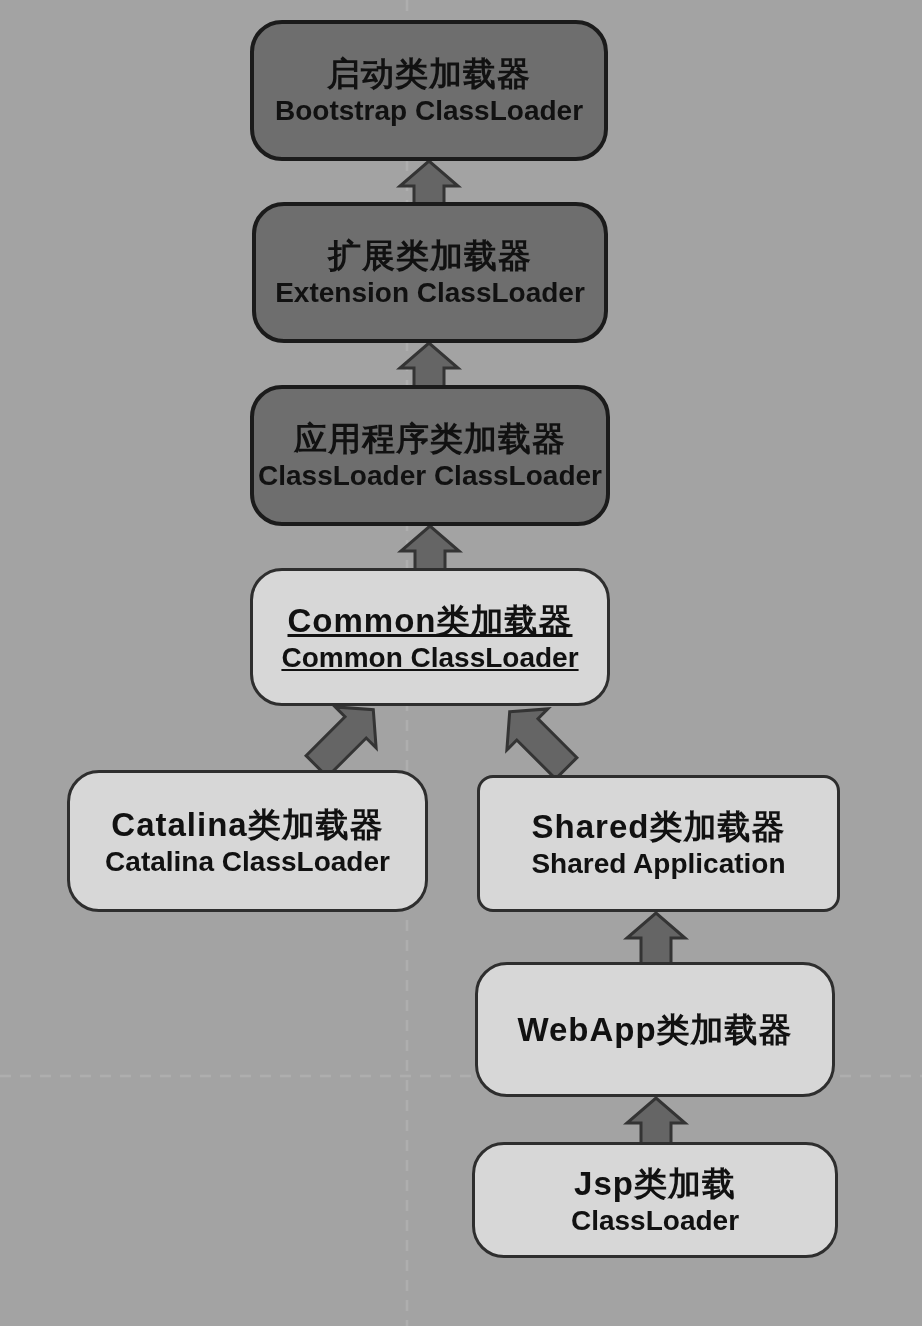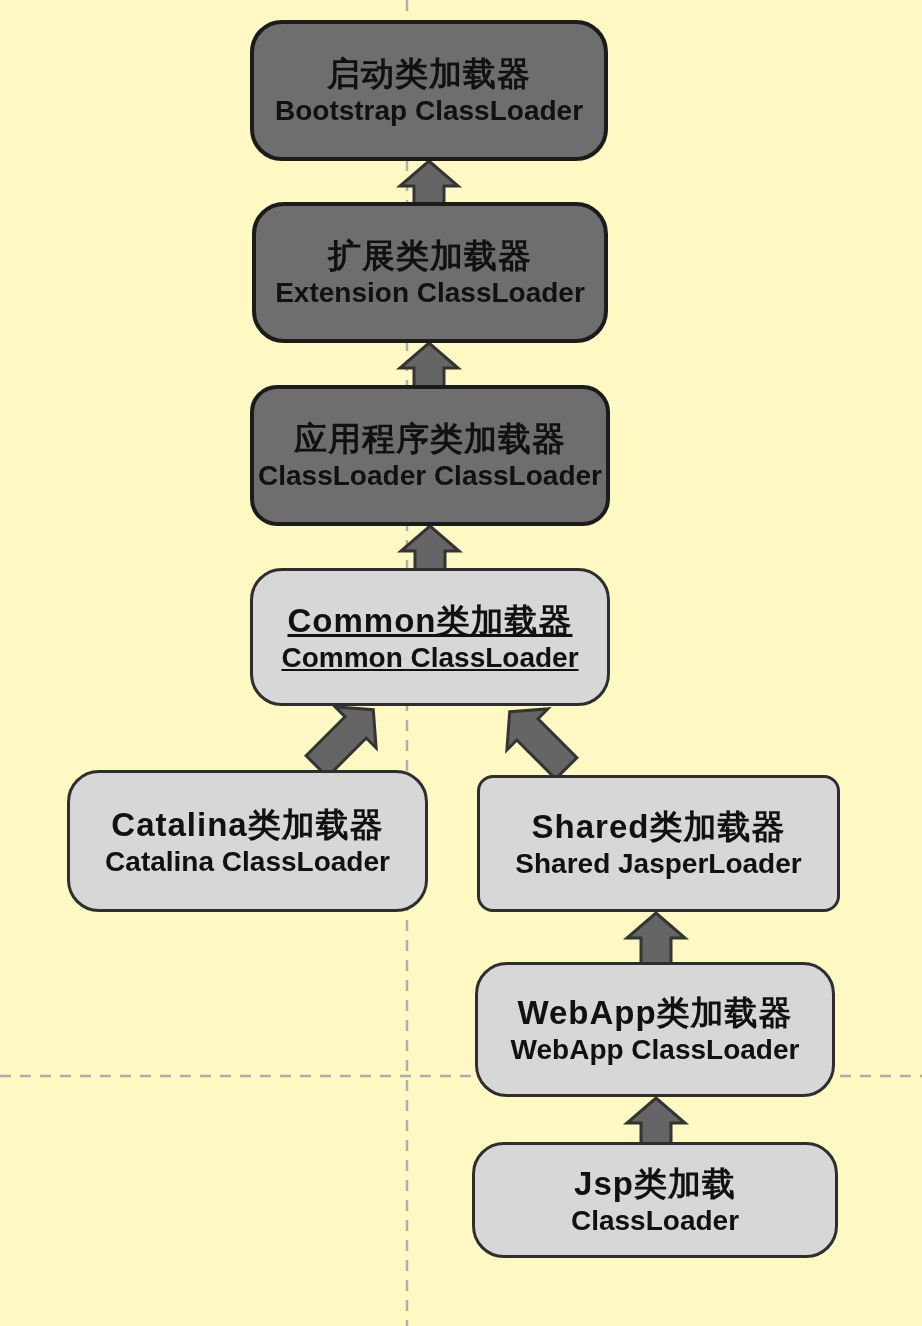--- a/index.html
+++ b/index.html
@@ -5,21 +5,21 @@
   html, body {
     margin: 0;
     padding: 0;
     background: #ffffff;
     font-family: "Liberation Sans", "DejaVu Sans", sans-serif;
   }
   .canvas {
     position: relative;
     width: 922px;
     height: 1326px;
-    background: #fef9c3;
+    background: #a3a3a3;
     overflow: hidden;
   }
   .layer {
     position: absolute;
     left: 0;
     top: 0;
     width: 922px;
     height: 1326px;
   }
   .node {
@@ -93,43 +93,42 @@
   <div class="node dark" style="left:250px; top:20px; width:358px; height:141px;">
     <div class="cn">启动类加载器</div>
     <div class="en">Bootstrap ClassLoader</div>
   </div>
 
   <div class="node dark" style="left:252px; top:202px; width:356px; height:141px;">
     <div class="cn">扩展类加载器</div>
     <div class="en">Extension ClassLoader</div>
   </div>
 
-  <div class="node dark" style="left:250px; top:385px; width:360px; height:141px;border-radius:27px;">
+  <div class="node dark" style="left:250px; top:385px; width:360px; height:141px;">
     <div class="cn">应用程序类加载器</div>
     <div class="en">ClassLoader ClassLoader</div>
   </div>
 
   <div class="node light" style="left:250px; top:568px; width:360px; height:138px;text-decoration:underline;">
     <div class="cn">Common类加载器</div>
     <div class="en">Common ClassLoader</div>
   </div>
 
   <div class="node light" style="left:67px; top:770px; width:361px; height:142px;">
     <div class="cn">Catalina类加载器</div>
     <div class="en">Catalina ClassLoader</div>
   </div>
 
   <div class="node light" style="left:477px; top:775px; width:363px; height:137px;border-radius:16px;">
     <div class="cn">Shared类加载器</div>
-    <div class="en">Shared JasperLoader</div>
+    <div class="en">Shared Application</div>
   </div>
 
   <div class="node light" style="left:475px; top:962px; width:360px; height:135px;">
     <div class="cn">WebApp类加载器</div>
-    <div class="en">WebApp ClassLoader</div>
   </div>
 
   <div class="node light" style="left:472px; top:1142px; width:366px; height:116px;">
     <div class="cn">Jsp类加载</div>
     <div class="en">ClassLoader</div>
   </div>
 
 </div>
 
 </body></html>

